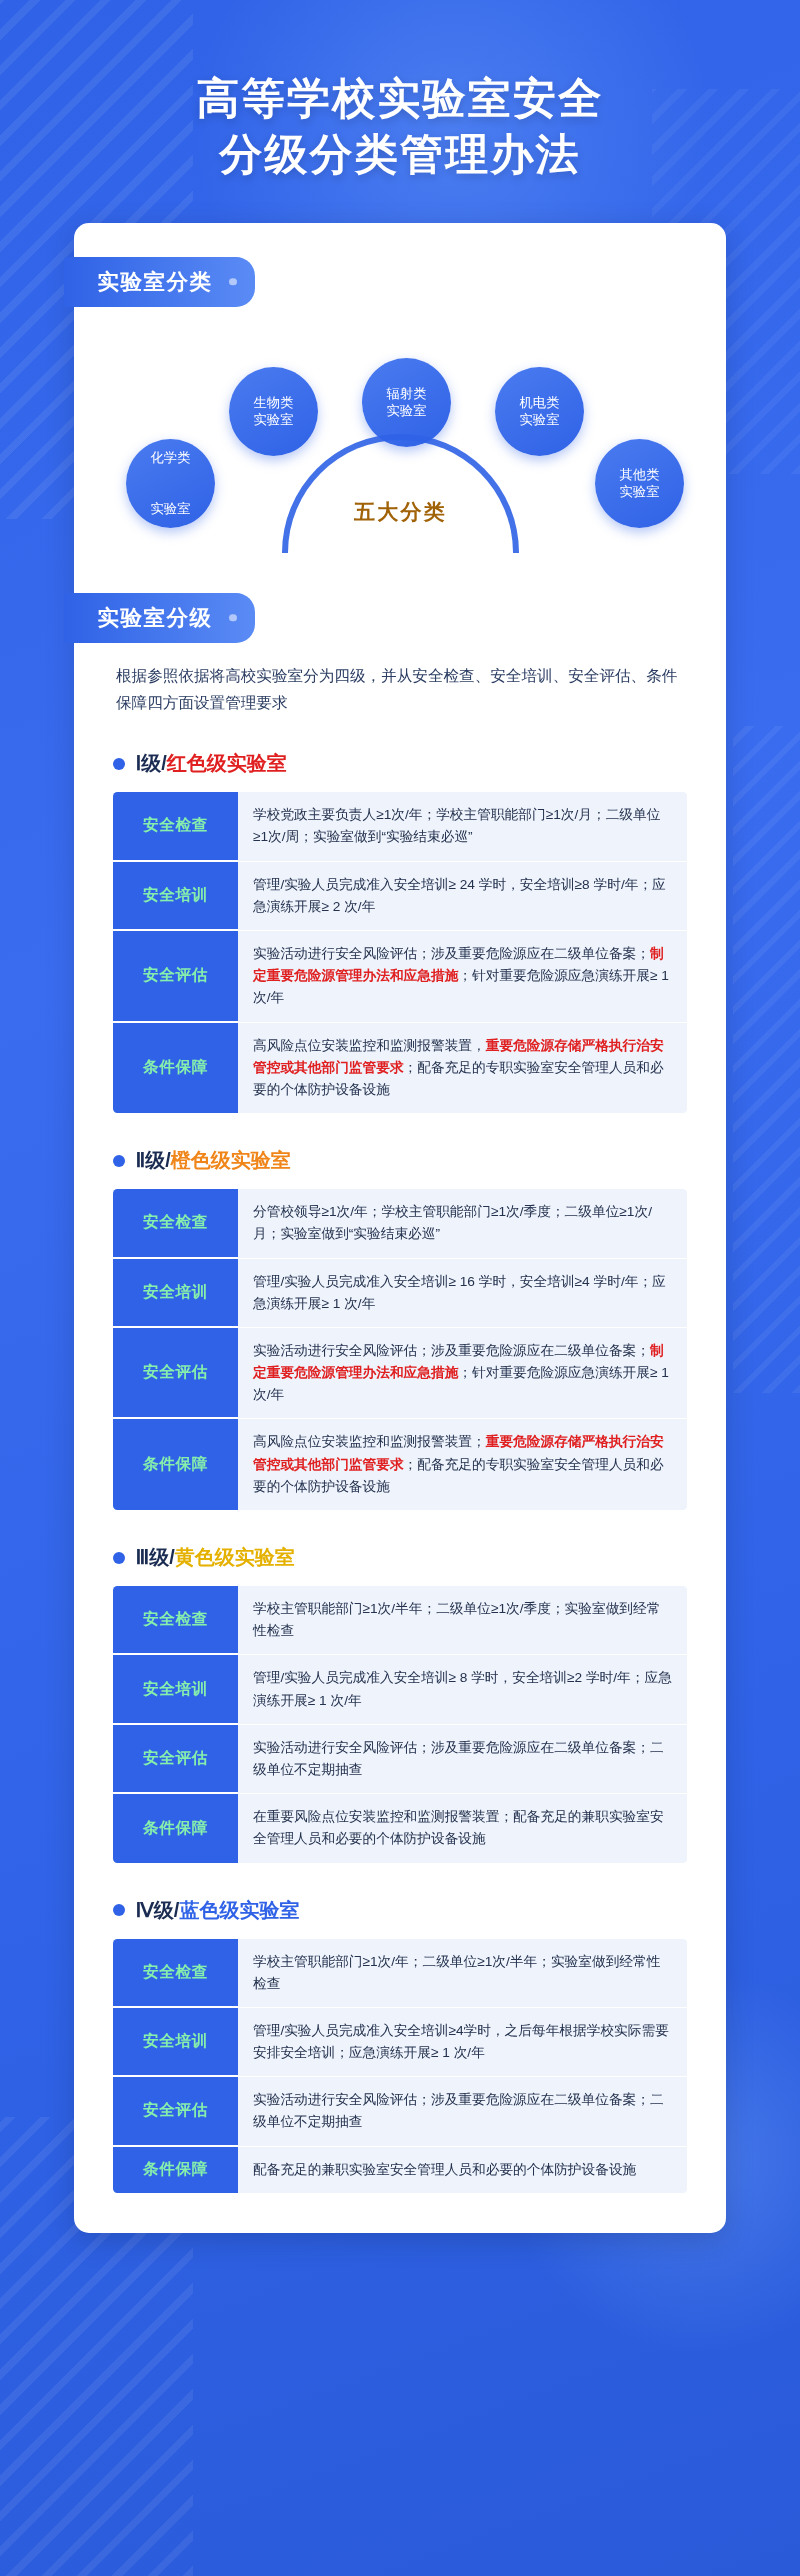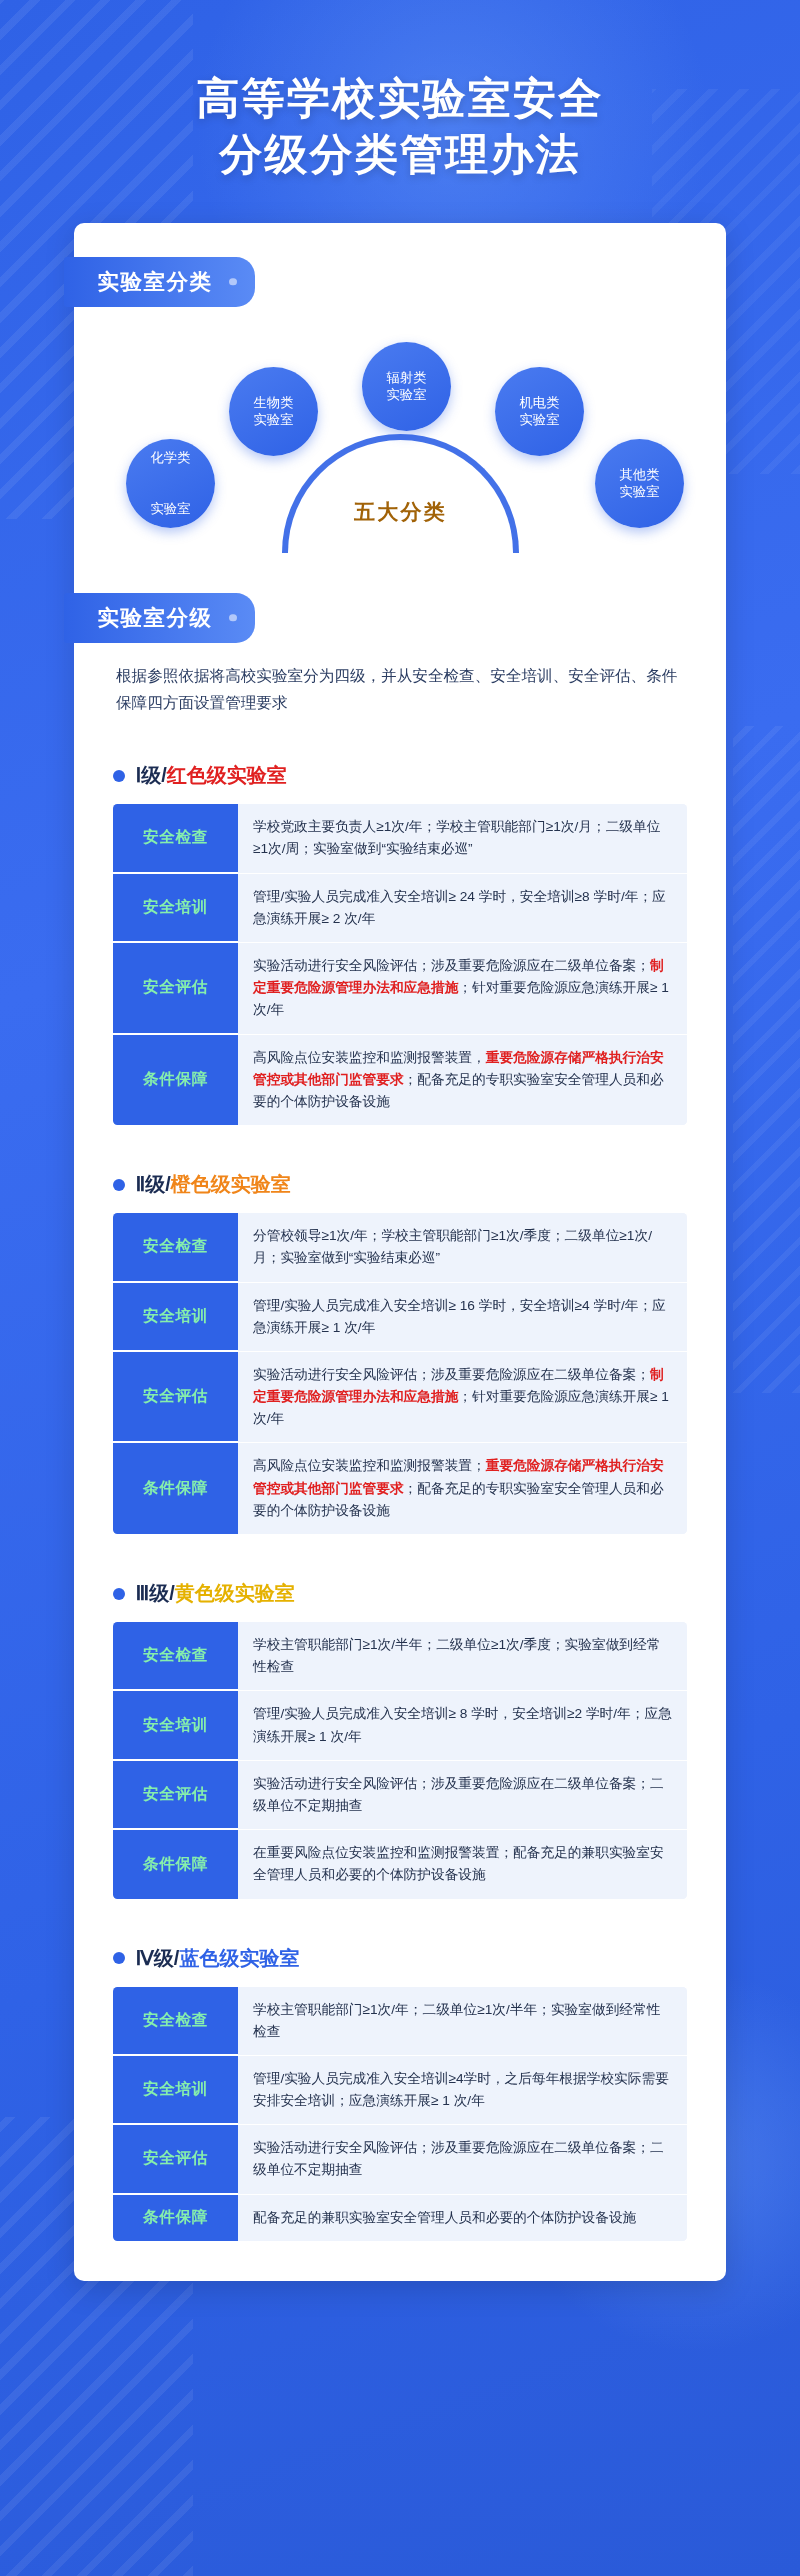--- a/index.html
+++ b/index.html
@@ -66,21 +66,21 @@
     text-shadow: 0 3px 9px rgba(0,0,0,0.18);
   }
   .header .line2 { display: block; }
 
   
   .card {
     position: relative;
     width: 652px;
     margin: 0 auto 89px auto;
     background: #ffffff;
-    border-radius: 10px;
+    border-radius: 15px;
     padding: 0 0 40px 0;
     box-shadow: 0 7.4px 30px rgba(0,0,0,0.15);
   }
 
   
   .banner {
     position: relative;
     display: inline-block;
     margin: 34px 0 0 -10.4px;
     padding: 10.4px 42px 10.4px 34px;
@@ -123,21 +123,21 @@
     line-height: 1.35;
     display: flex;
     flex-direction: column;
     align-items: center;
     justify-content: center;
     text-align: center;
     box-shadow: 0 4.4px 12px rgba(47,98,230,0.35);
   }
   .b0 { left: 22px;  top: 125px; gap: 33px; }
   .b1 { left: 125px; top: 53px; }
-  .b2 { left: 258px; top: 28px; }
+  .b2 { left: 258px; top: 44px; }
   .b3 { left: 391px; top: 53px; }
   .b4 { left: 491px; top: 125px; }
   .arc {
     position: absolute;
     left: 178px; top: 120px;
     width: 237px; height: 119px;
     border: 6.7px solid #2f62e6;
     border-bottom: none;
     border-radius: 119px 119px 0 0;
     opacity: 0.9;
@@ -150,21 +150,21 @@
     color: #a16207;
     font-size: 21px;
     font-weight: bold;
     letter-spacing: 2.2px;
   }
 
   
   .level-head {
     display: flex;
     align-items: center;
-    margin: 46px 0 15px 39px;
+    margin: 34px 0 15px 39px;
     font-size: 20px;
     font-weight: bold;
     color: #1b2c52;
   }
   .level-dot {
     width: 12px; height: 12px;
     border-radius: 50%;
     background: #2f62e6;
     margin-right: 10.4px;
     flex: none;

